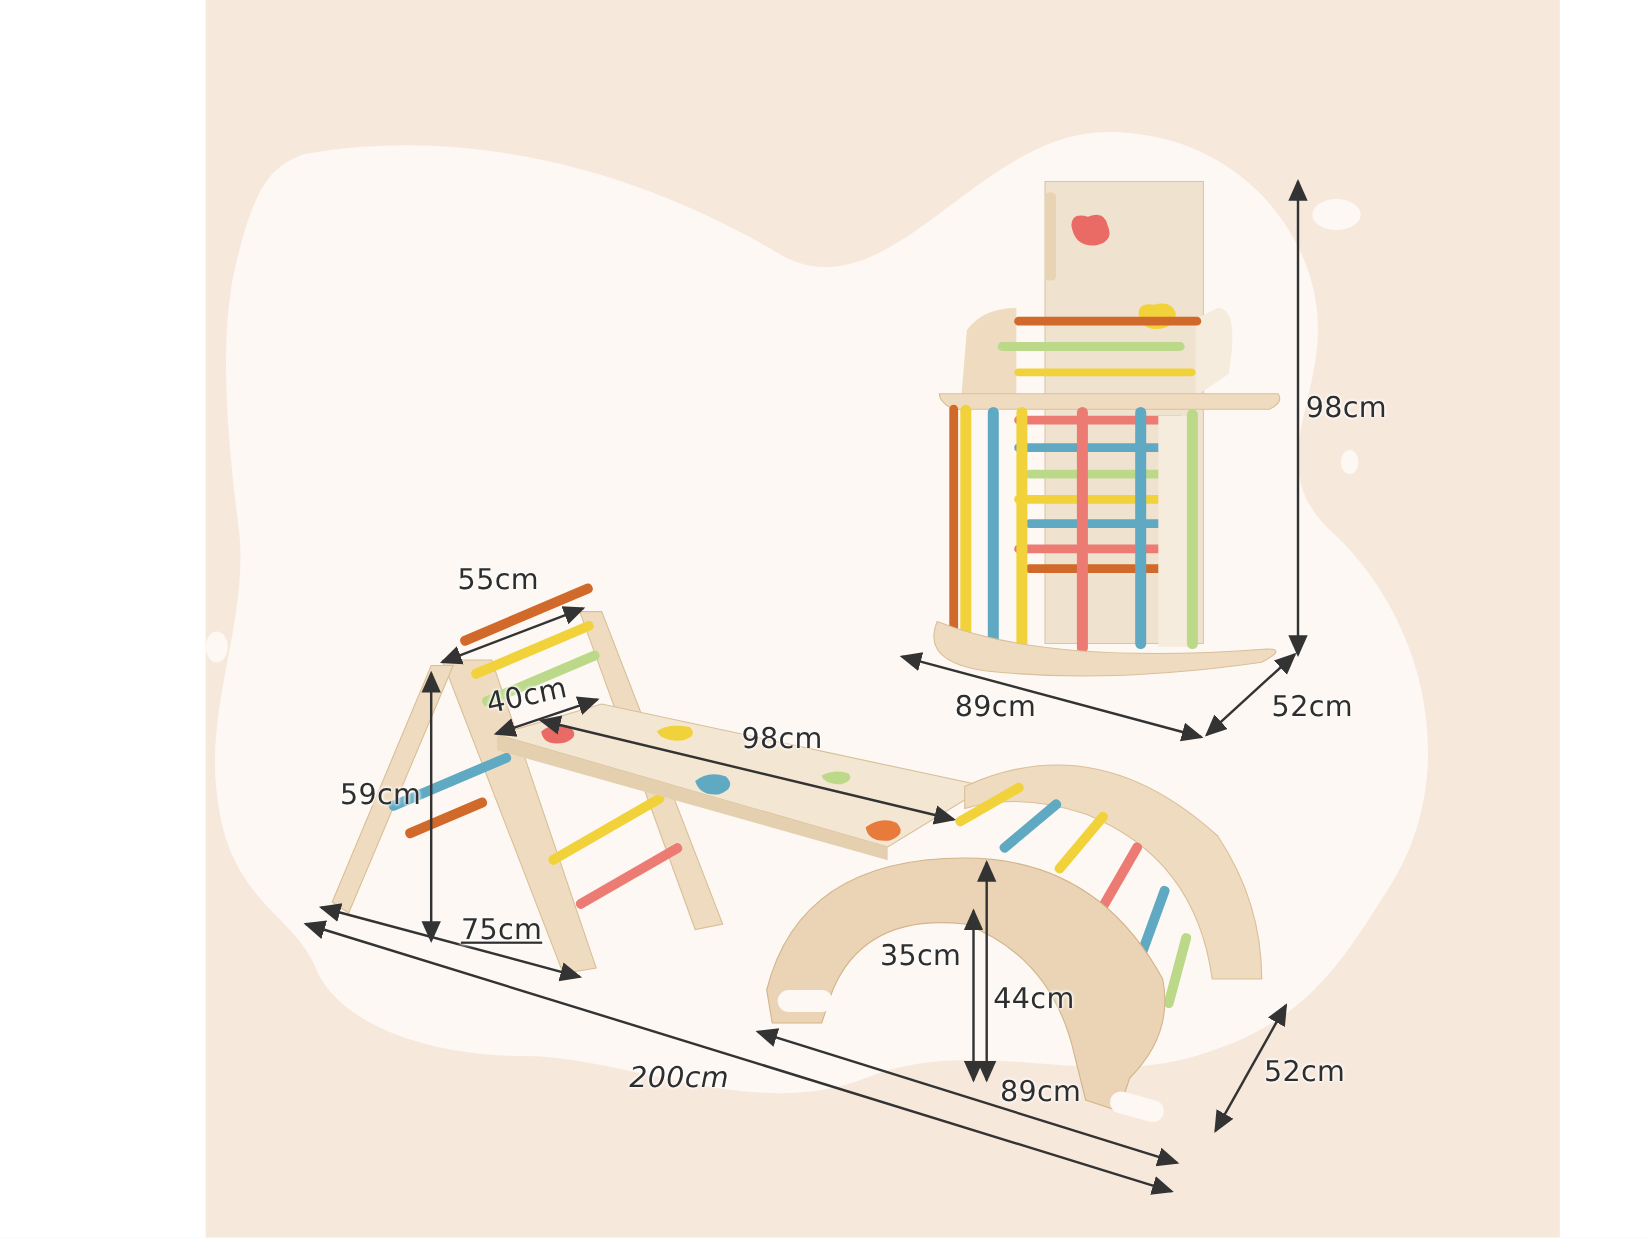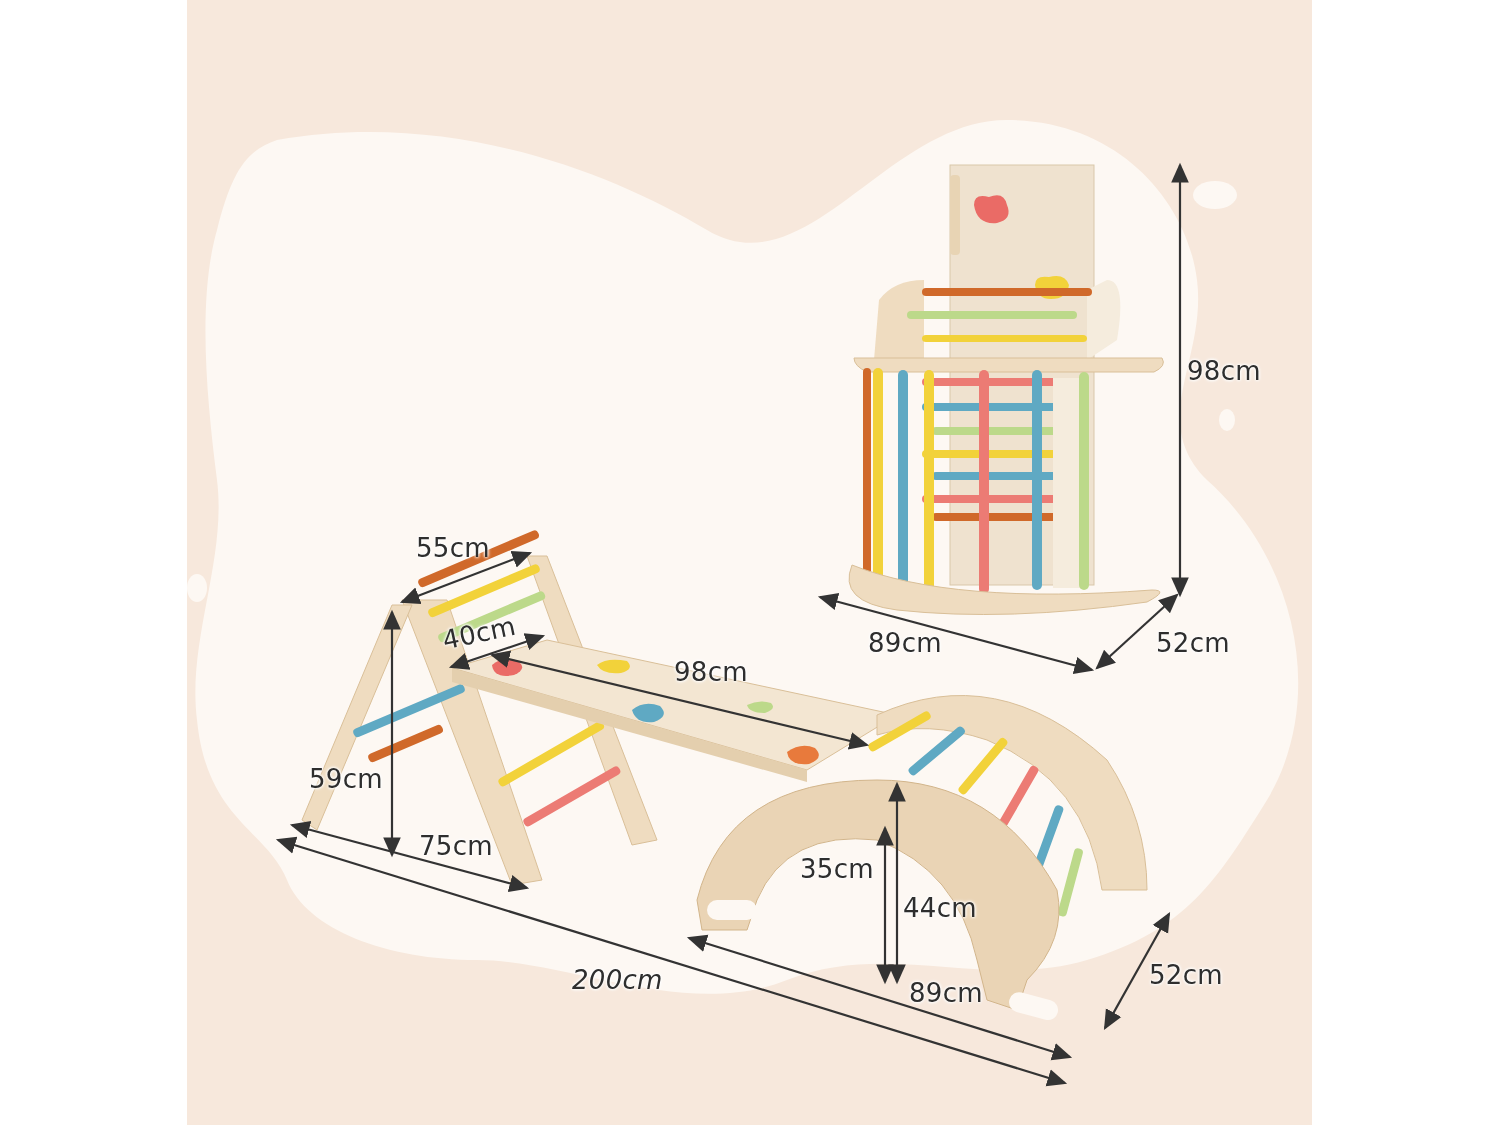--- a/index.html
+++ b/index.html
@@ -1,17 +1,17 @@
 <!DOCTYPE html>
 <html><head>
 <meta charset="utf-8">
 <style>
   html, body { margin:0; padding:0; background:#ffffff; }
   body { width:1500px; height:1125px; position:relative; overflow:hidden; font-family:"DejaVu Sans", sans-serif; }
-  #canvas { position:absolute; left:187px; top:0; width:1125px; height:1125px; background:#f7e8dc; overflow:hidden; }
+  #canvas { position:absolute; left:187px; top:0; width:1231px; height:1125px; background:#f7e8dc; overflow:hidden; }
   svg { position:absolute; left:0; top:0; }
   .dim-label { position:absolute; font-size:26px; color:#2e2e2e; white-space:nowrap; letter-spacing:0.3px;
     text-shadow: 0 0 3px #fff, 0 0 3px #fff, 0 0 4px #fff; }
 </style>
 </head>
 <body>
 
 <div id="canvas">
   <svg width="1125" height="1125" viewBox="0 0 1125 1125">
 
@@ -106,23 +106,23 @@
       <line x1="502" y1="938" x2="883" y2="1057" marker-start="url(#ah)" marker-end="url(#ah)"></line>
       <line x1="698" y1="982" x2="698" y2="828" marker-start="url(#ah)" marker-end="url(#ah)"></line>
       <line x1="710" y1="982" x2="710" y2="784" marker-start="url(#ah)" marker-end="url(#ah)"></line>
       <line x1="918" y1="1028" x2="982" y2="914" marker-start="url(#ah)" marker-end="url(#ah)"></line>
     </g>
   </svg>
 
   <span class="dim-label" style="left:1000px;top:356px;">98cm</span>
   <span class="dim-label" style="left:681px;top:628px;">89cm</span>
   <span class="dim-label" style="left:969px;top:628px;">52cm</span>
-  <span class="dim-label" style="left:229px;top:533px;">55cm</span>
+  <span class="dim-label" style="left:229px;top:512px;">55cm</span>
   <span class="dim-label" style="left:255px;top:618px;transform:rotate(-12deg);">40cm</span>
   <span class="dim-label" style="left:487px;top:657px;">98cm</span>
-  <span class="dim-label" style="left:122px;top:764px;">59cm</span>
-  <span class="dim-label" style="left:232px;top:831px;">75cm</span>
+  <span class="dim-label" style="left:122px;top:708px;">59cm</span>
+  <span class="dim-label" style="left:232px;top:831px;text-decoration:underline;">75cm</span>
   <span class="dim-label" style="left:613px;top:854px;text-align:right;">35cm</span>
   <span class="dim-label" style="left:716px;top:893px;">44cm</span>
   <span class="dim-label" style="left:385px;top:965px;font-style:italic;">200cm</span>
   <span class="dim-label" style="left:722px;top:978px;">89cm</span>
   <span class="dim-label" style="left:962px;top:960px;">52cm</span>
 </div>
 
 </body></html>

